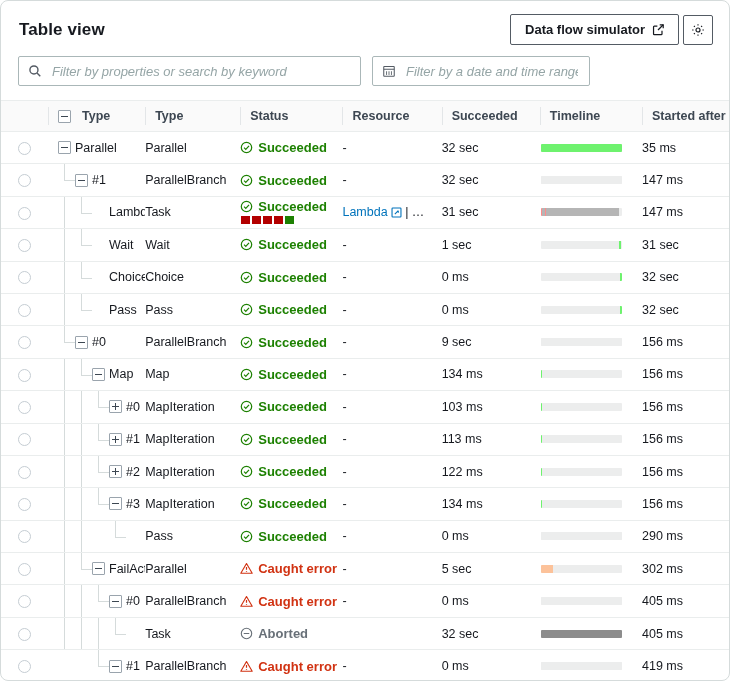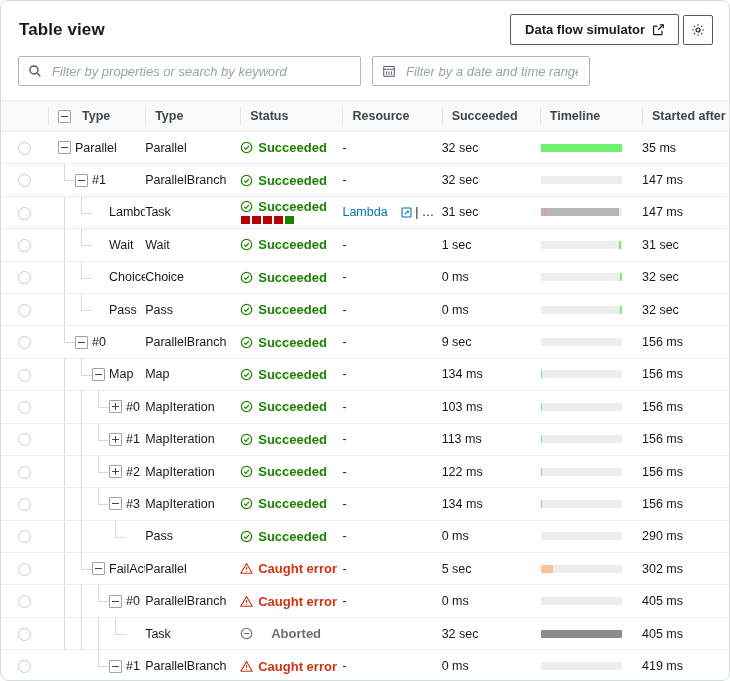--- a/index.html
+++ b/index.html
@@ -157,28 +157,28 @@
   
   .guides { position:absolute; inset:0; pointer-events:none; }
   .vline { position:absolute; width:1px; background:#d5dbdb; }
   .hline { position:absolute; height:1px; background:#d5dbdb; }
 
   
   .status { display:flex; align-items:center; gap:5px; line-height:1; }
   .status .txt { font-size: 13px; font-weight: bold; }
   .st-succeeded .txt { color: #1d8102; }
   .st-caught    .txt { color: #d13212; }
-  .st-aborted   .txt { color: #687078; margin-left: 13px; }
+  .st-aborted   .txt { color: #687078; }
   .status-wrap { display:flex; flex-direction:column; justify-content:center; gap:3px; }
   .retry-strip { display:flex; gap:2px; margin-left: 1px; }
   .retry-strip i { width: 9px; height: 8px; display:block; }
 
   .resource a { color: #0073bb; text-decoration: none; font-size:12.5px; }
   .resource .ell { color:#16191f; font-size:12.5px; }
-  .res-link { display:inline-flex; align-items:center; gap:13px; }
+  .res-link { display:inline-flex; align-items:center; gap:3px; }
   .dash { color:#16191f; font-size:12.5px; }
 
   .tl-track {
     width: 81px; height: 8px; background: #eceded; border-radius: 1px;
     position: relative; overflow: hidden; margin-left: 1px;
   }
   .tl-seg { position: absolute; top:0; bottom:0; }
 </style>
 </head>
 <body>

